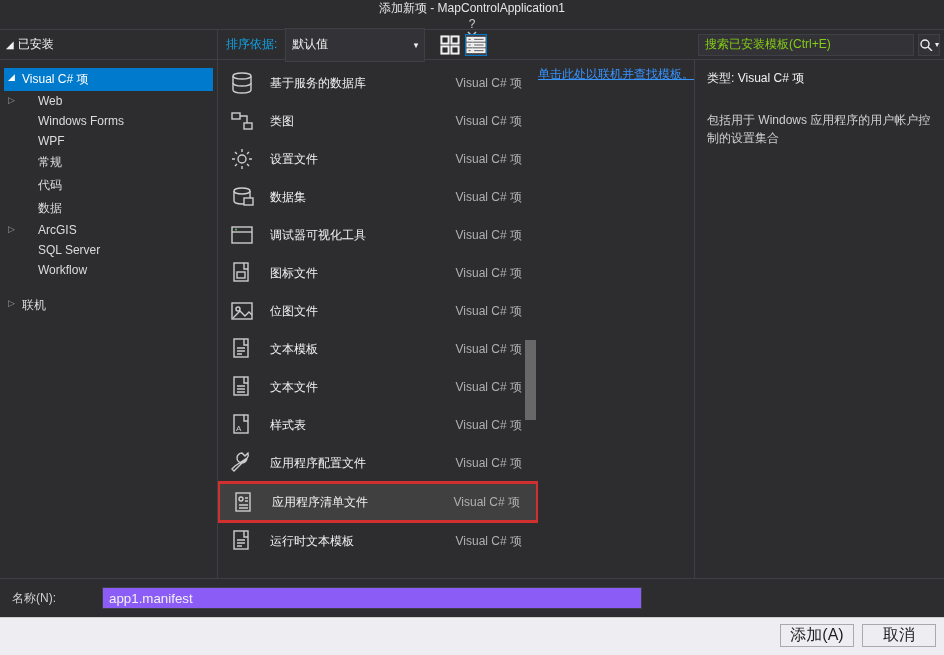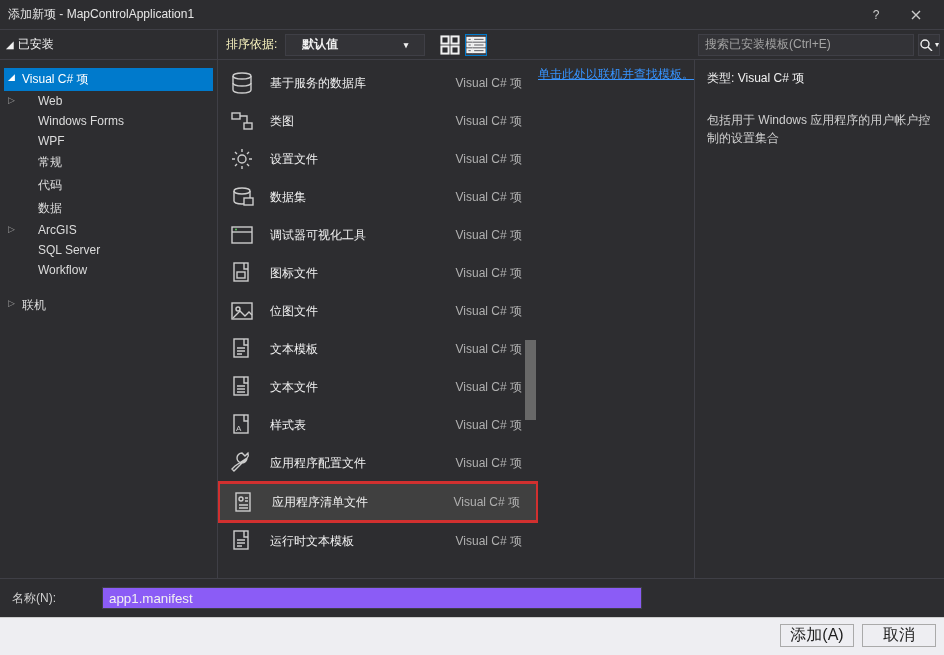--- a/index.html
+++ b/index.html
@@ -1,33 +1,33 @@
 <!DOCTYPE html>
 <html><head>
 <meta charset="utf-8">
 <style>
 * { margin: 0; padding: 0; box-sizing: border-box; font-family: "Microsoft YaHei", "Segoe UI", sans-serif; }
 body { background: #2d2d30; color: #f1f1f1; font-size: 12px; width: 944px; height: 655px; overflow: hidden; display: flex; flex-direction: column; }
 
-.titlebar { height: 30px; background: #2d2d30; display: flex; align-items: center; padding: 0 8px; border-bottom: 1px solid #3f3f46; }
+.titlebar { height: 30px; background: #2d2d30; display: flex; align-items: center; padding: 0 8px; border-bottom: 1px solid #3f3f46; flex-direction: column; }
 .titlebar-title { flex: 1; color: #e6e6e6; font-size: 12px; }
 .titlebar-btn { width: 40px; height: 30px; display: flex; align-items: center; justify-content: center; color: #ccc; }
 .titlebar-btn svg { width: 10px; height: 10px; }
 
 .toolbar-row { height: 30px; display: flex; align-items: center; border-bottom: 1px solid #3f3f46; }
 .toolbar-left { width: 218px; display:flex; align-items:center; padding-left:6px; gap:4px; border-right: 1px solid #3f3f46; height:100%; }
 .tri { color:#f1f1f1; font-size:10px; }
 .toolbar-mid { flex:1; display:flex; align-items:center; padding:0 8px; gap:8px; height:100%; }
-.sort-label { color:#fef9c3; }
-.sort-combo { background:#333337; border:1px solid #3f3f46; color:#f1f1f1; padding:2px 16px; min-width:140px; display:flex; align-items:center; justify-content:space-between; height:22px;font-weight:bold; }
+.sort-label { color:#0ea5e9; }
+.sort-combo { background:#333337; border:1px solid #3f3f46; color:#f1f1f1; padding:2px 6px; min-width:140px; display:flex; align-items:center; justify-content:space-between; height:34px; }
 .view-btns { display:flex; gap:4px; margin-left:6px; }
 .view-btn { width:22px; height:22px; border:1px solid transparent; display:flex; align-items:center; justify-content:center; }
 .view-btn.active { border-color:#007acc; background:#3f3f46; }
 .toolbar-right { width:250px; display:flex; align-items:center; padding:0 4px; height:100%; gap:4px; }
-.search-box { flex:1; background:#333337; border:1px solid #3f3f46; color:#a3a3a3; padding:2px 6px; height:22px; display:flex; align-items:center; }
+.search-box { flex:1; background:#333337; border:1px solid #3f3f46; color:#84cc16; padding:2px 6px; height:22px; display:flex; align-items:center; }
 .search-icon { width:22px; height:22px; display:flex; align-items:center; justify-content:center; border:1px solid #3f3f46; background:#333337; }
 .search-icon .chev { font-size:8px; margin-left:2px; }
 
 .main-area { flex:1; display:flex; min-height:0; }
 .tree-pane { width:218px; border-right:1px solid #3f3f46; padding:8px 4px; overflow-y:auto; }
 .tree-item { padding:3px 4px 3px 18px; color:#dcdcdc; position:relative; white-space:nowrap; cursor:default; }
 .tree-item .exp { position:absolute; left:4px; top:4px; font-size:9px; color:#999; }
 .tree-item.lvl1 { padding-left:18px; }
 .tree-item.lvl2 { padding-left:34px; }
 .tree-item.selected { background:#007acc; color:#fff; }

